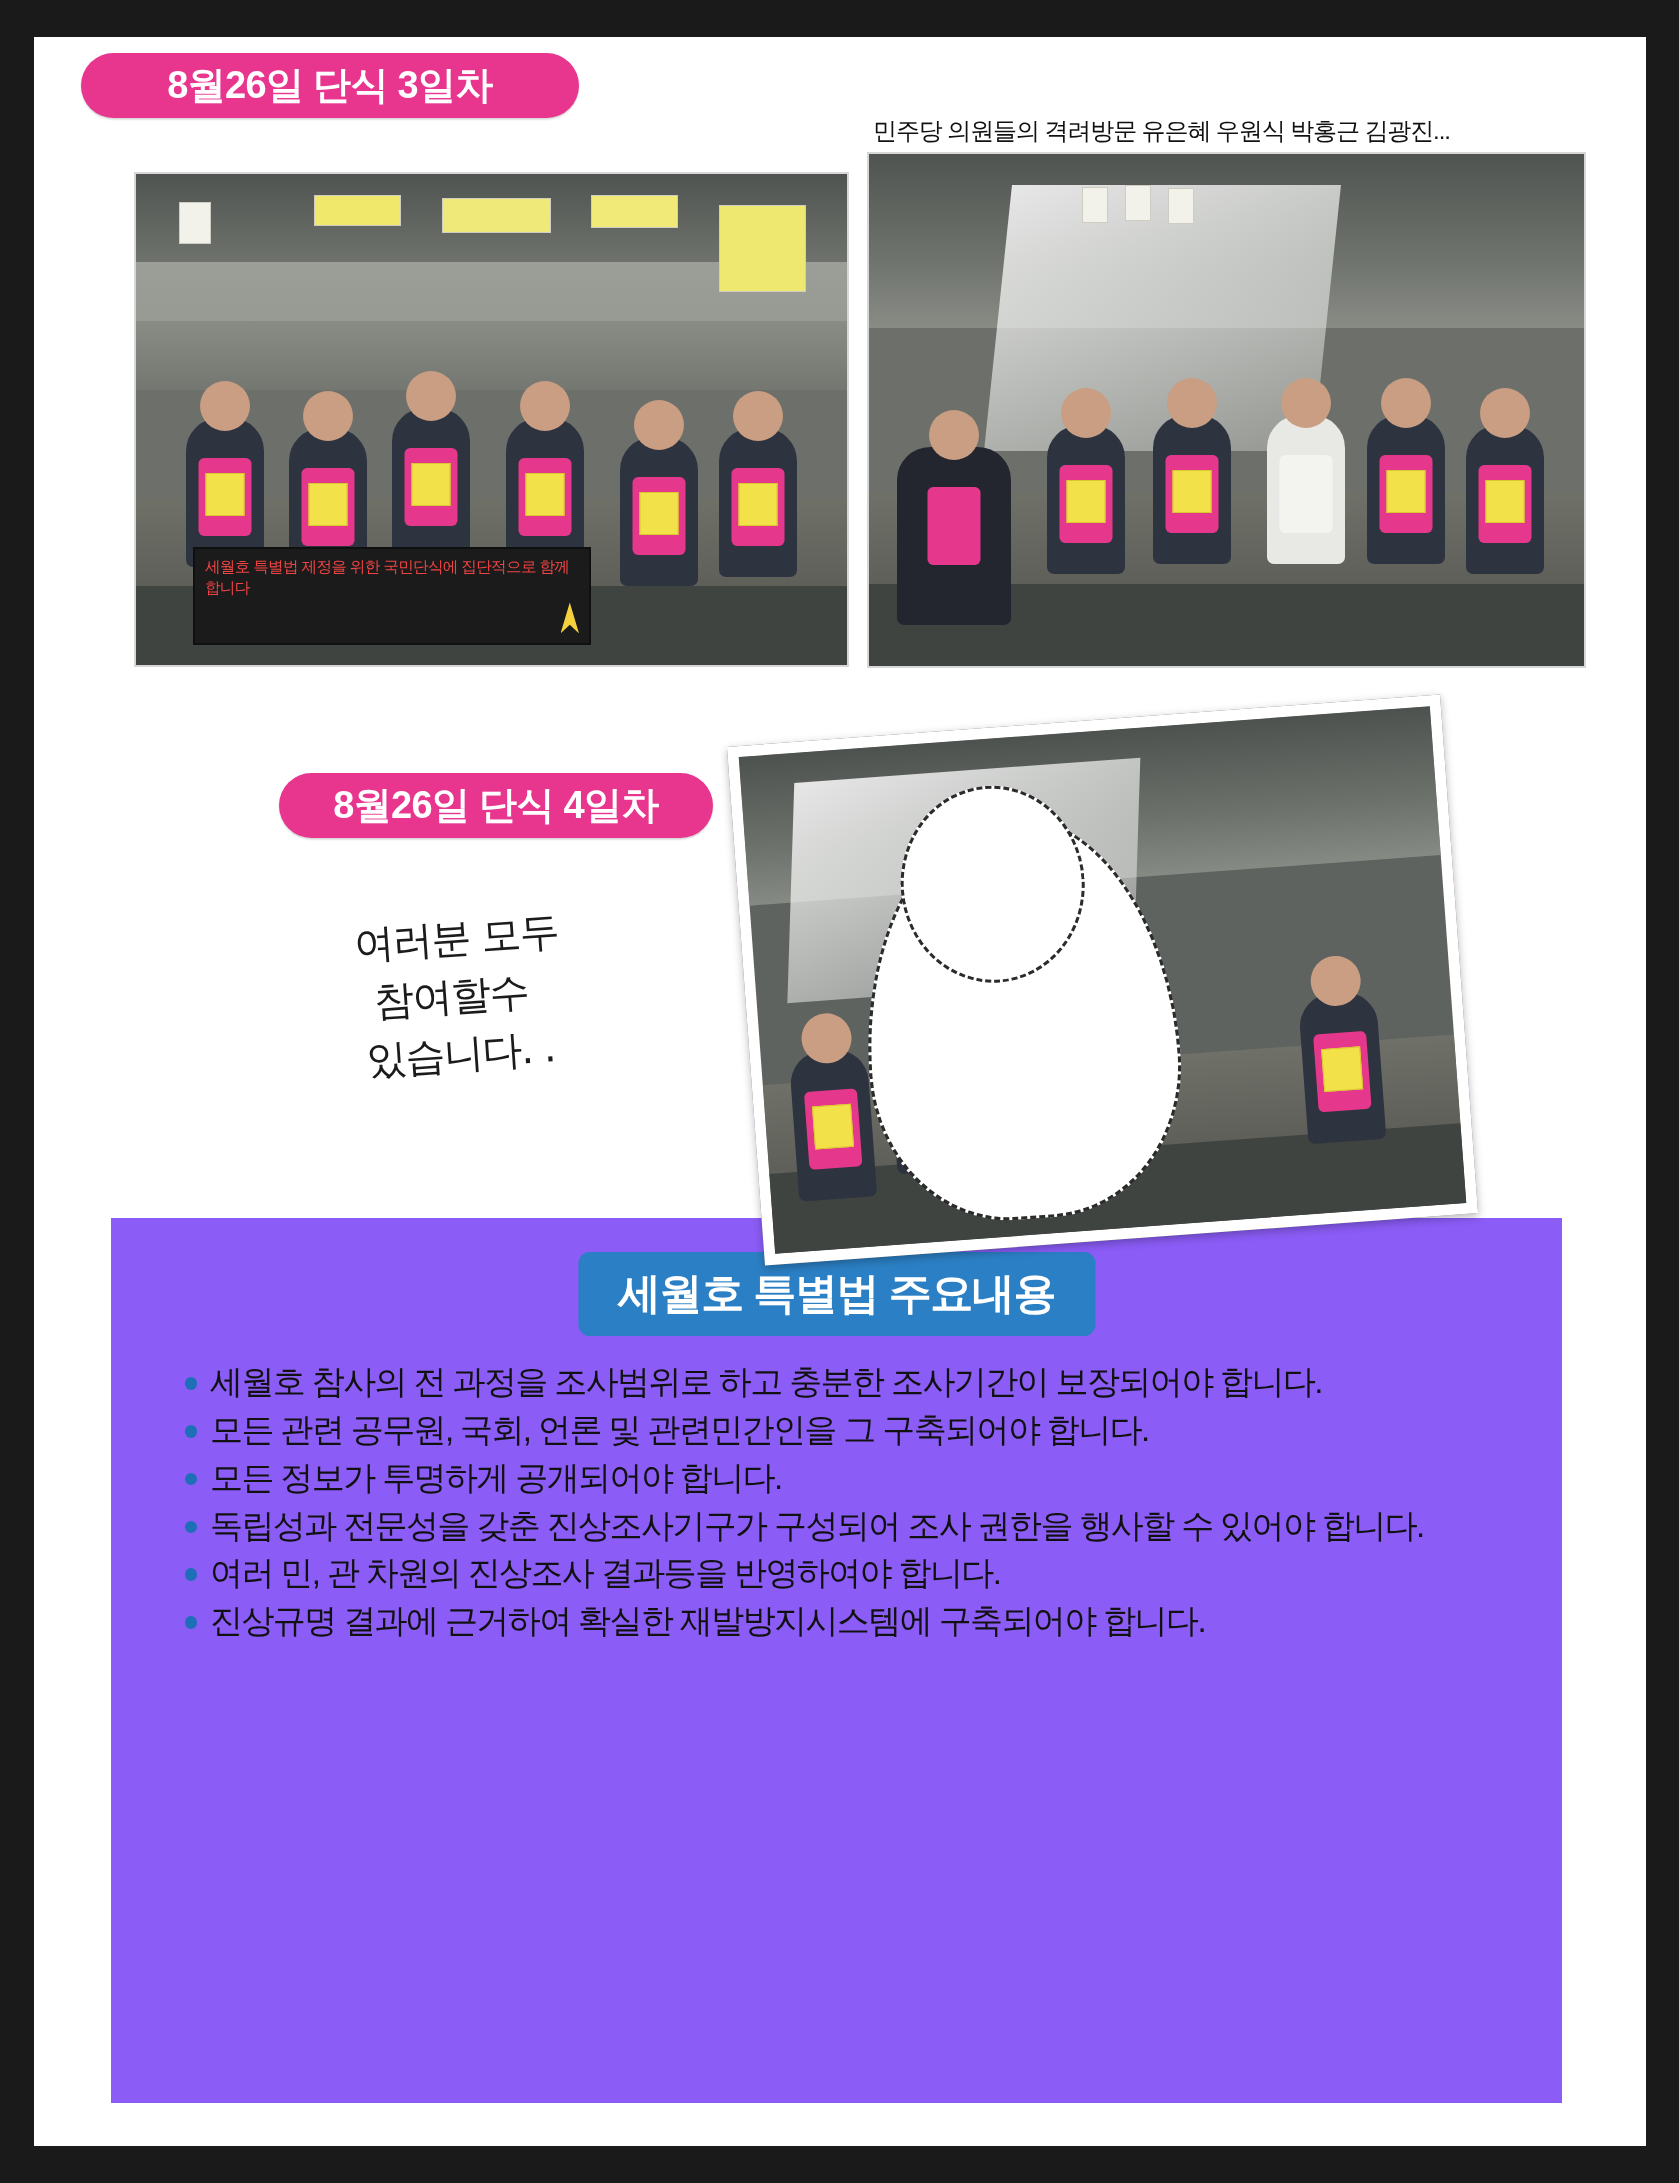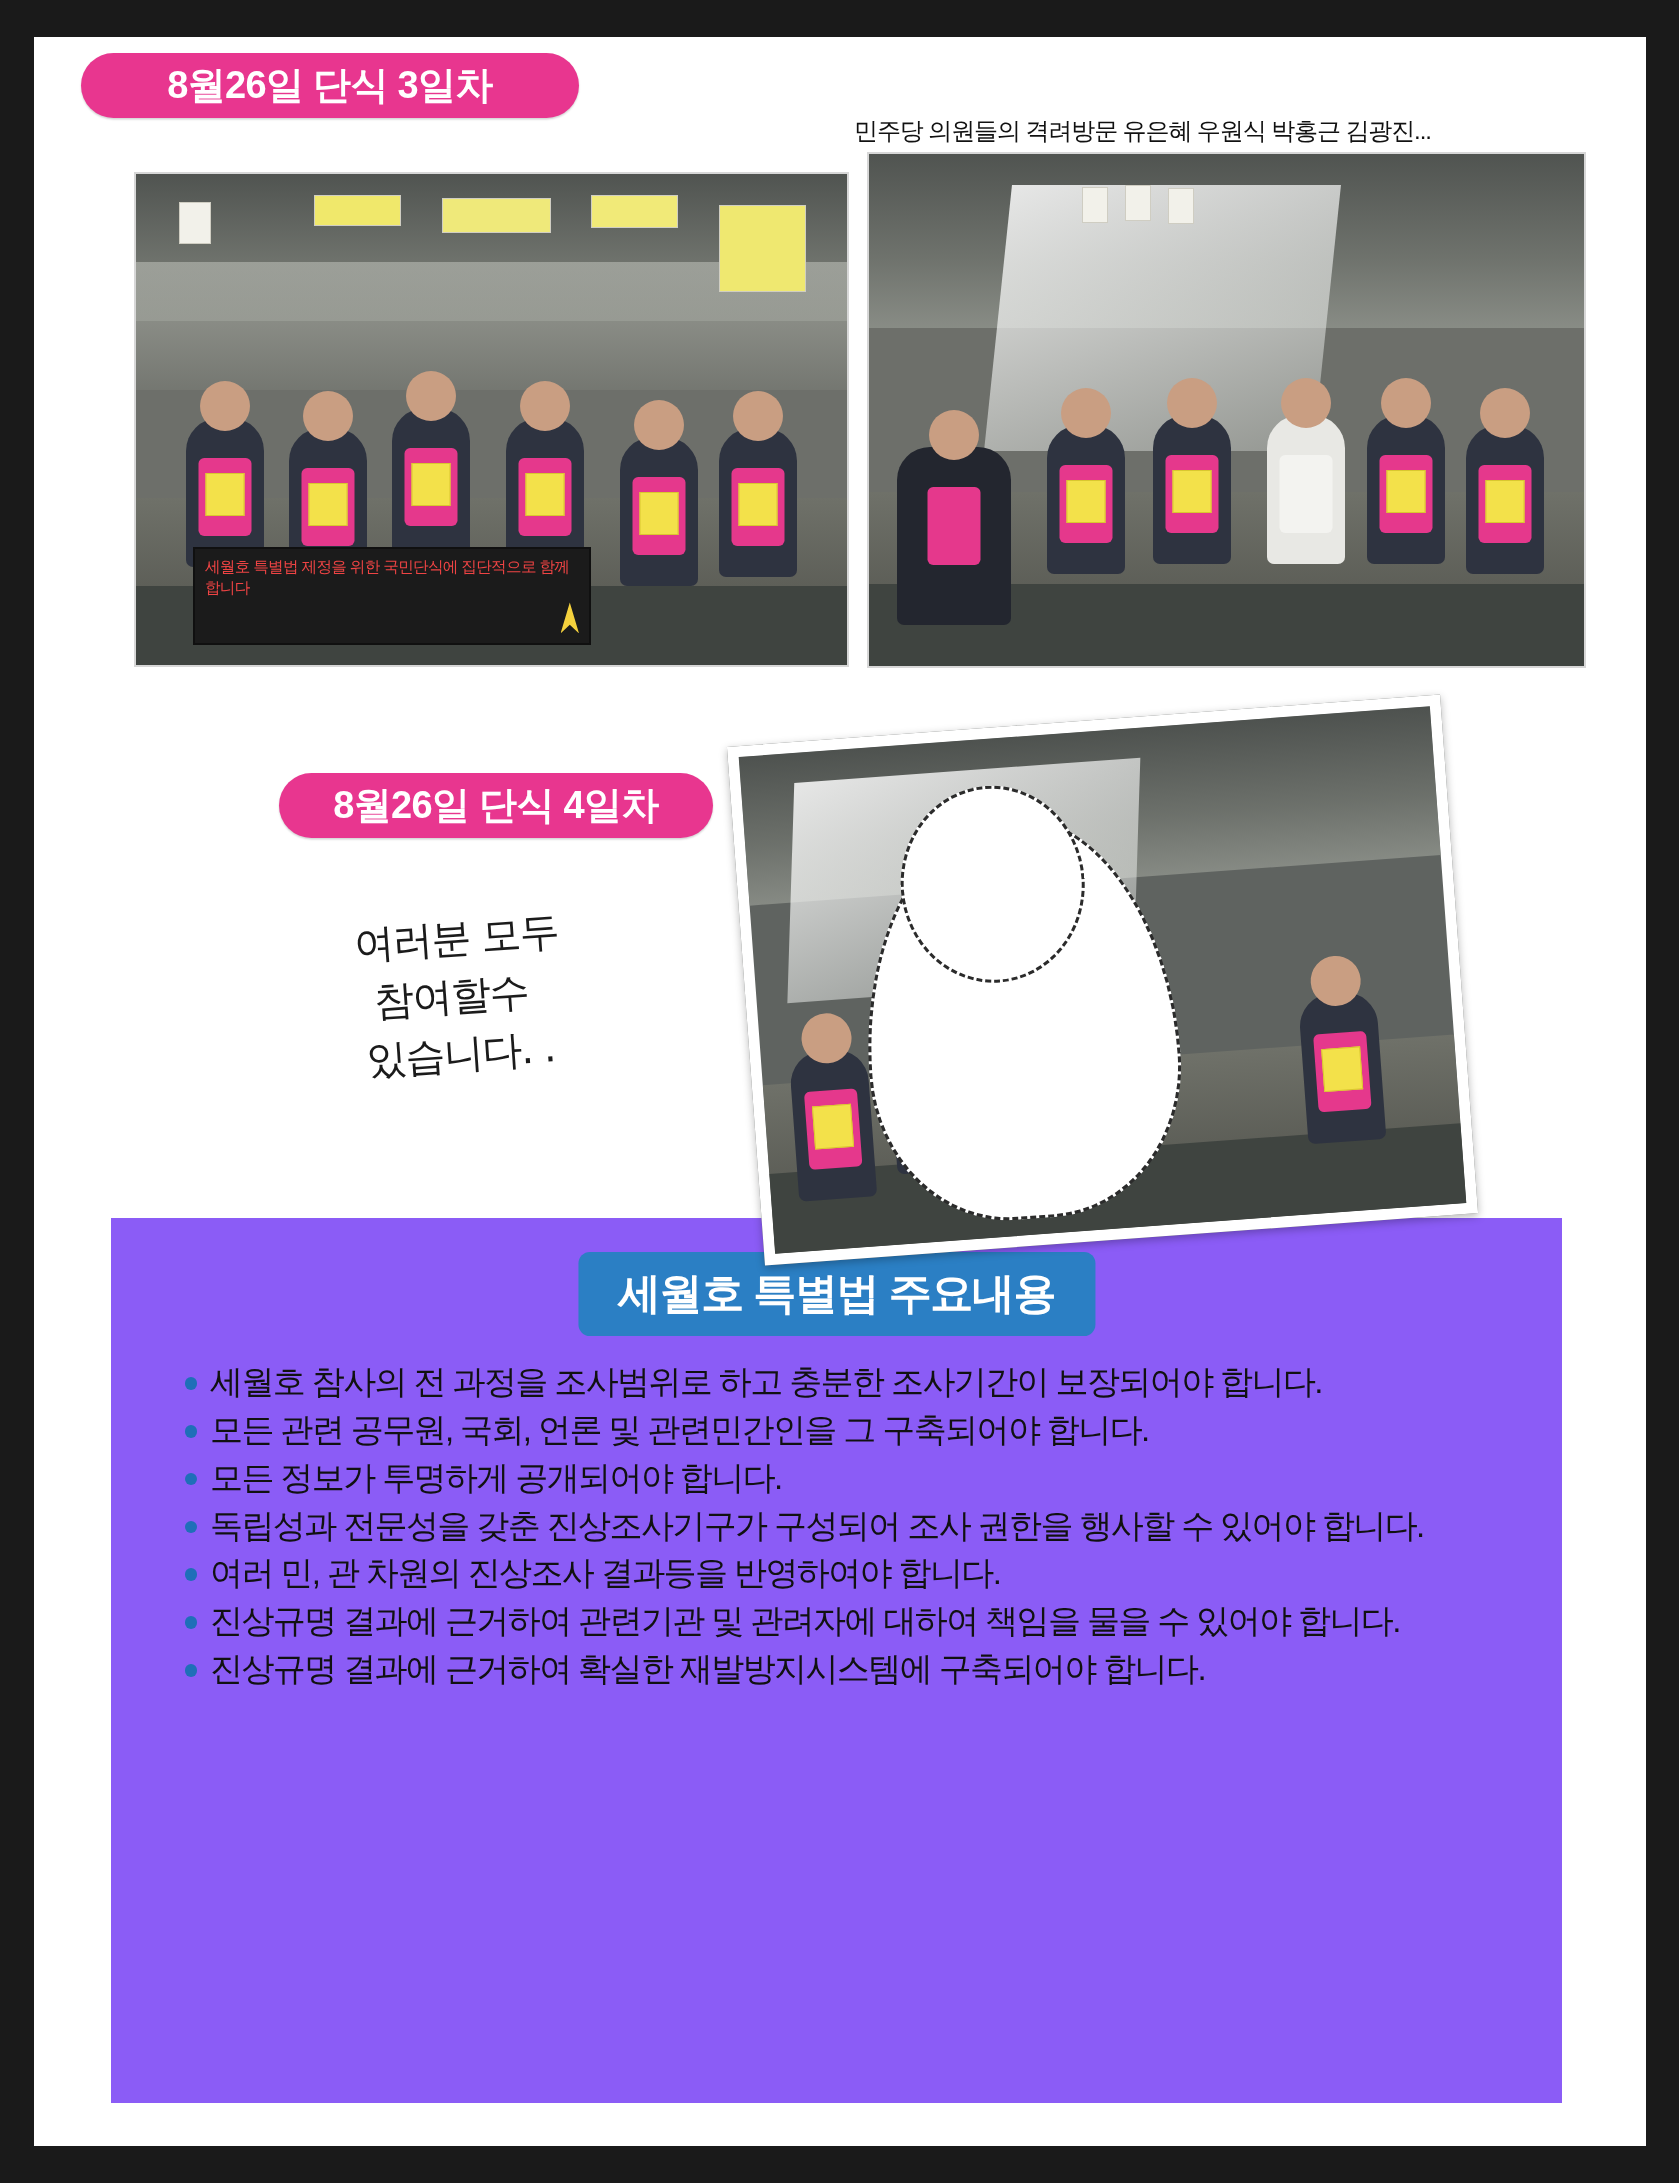--- a/index.html
+++ b/index.html
@@ -58,21 +58,21 @@
 
   
   .photo-caption {
     position: absolute;
     font-size: 24px;
     color: #111111;
     letter-spacing: -1.1px;
     white-space: nowrap;
   }
   #caption-visit {
-    left: 820px;
+    left: 839px;
     top: 78px;
   }
 
   
   .photo {
     position: absolute;
     overflow: hidden;
     background: #6d6f6a;
   }
   #photo-left {
@@ -417,20 +417,19 @@
     </div>
 
     <div id="info-panel">
       <div id="info-title">세월호 특별법 주요내용</div>
       <ul id="info-list">
         <li>세월호 참사의 전 과정을 조사범위로 하고 충분한 조사기간이 보장되어야 합니다.</li>
         <li>모든 관련 공무원, 국회, 언론 및 관련민간인을 그 구축되어야 합니다.</li>
         <li>모든 정보가 투명하게 공개되어야 합니다.</li>
         <li>독립성과 전문성을 갖춘 진상조사기구가 구성되어 조사 권한을 행사할 수 있어야 합니다.</li>
         <li>여러 민, 관 차원의 진상조사 결과등을 반영하여야 합니다.</li>
-        <li>진상규명 결과에 근거하여 관련기관 및 관려자에 대하여 책임을 물을 수 있어야 합니다.</li>
         <li>진상규명 결과에 근거하여 확실한 재발방지시스템에 구축되어야 합니다.</li>
       </ul>
     </div>
 
   </div>
 </div>
 
 
 </body></html>

